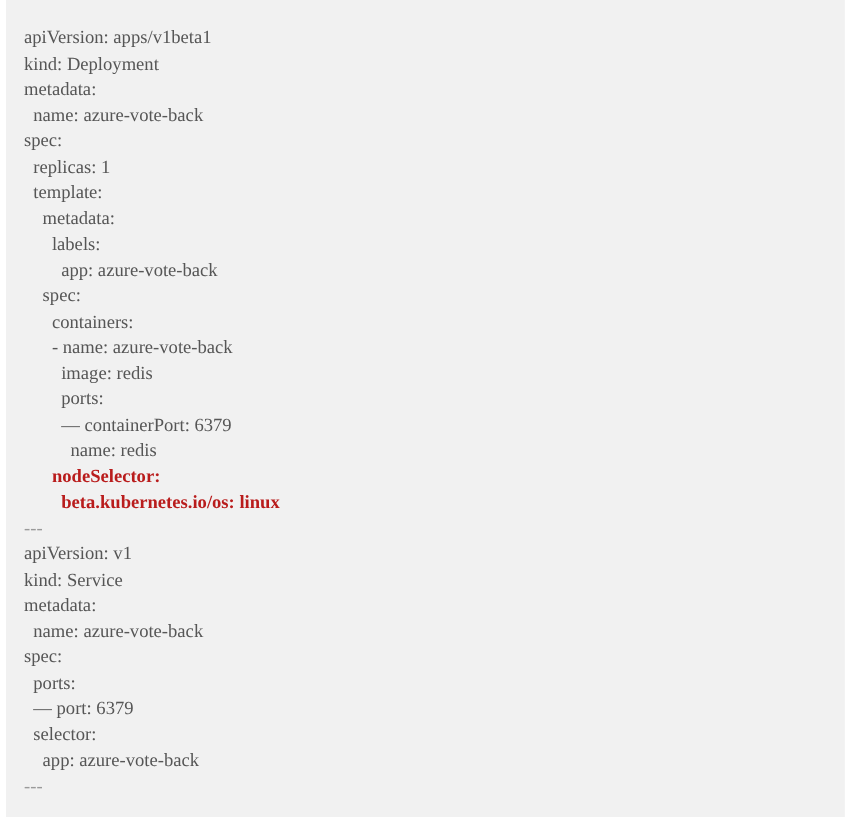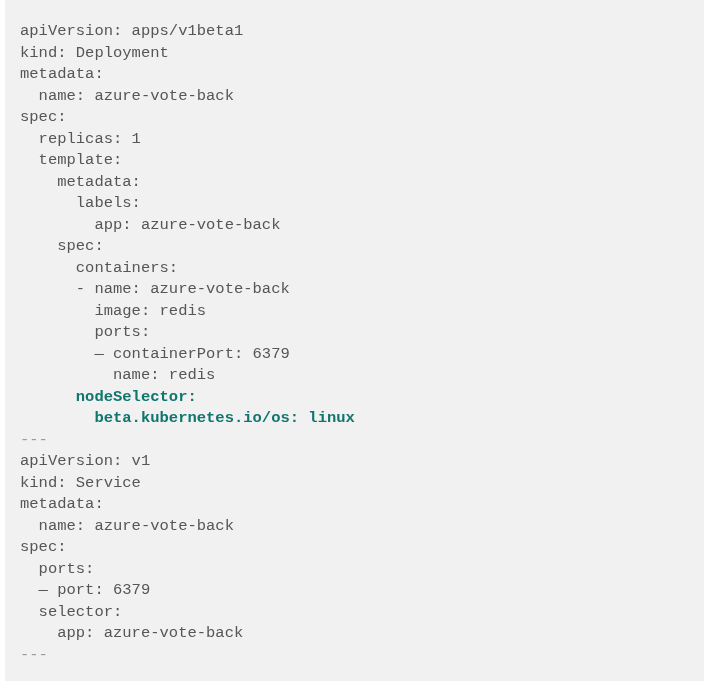--- a/index.html
+++ b/index.html
@@ -32,34 +32,34 @@
     position: absolute;
     left: 0;
     top: 0;
     width: 699px;
     padding: 21px 0 0 0;
     margin: 0;
     box-sizing: border-box;
   }
 
   .code-line {
-    font-family: Liberation Mono, monospace;
+    font-family: Liberation Serif, serif;
     font-size: 15.5px;
     line-height: 21.5px;
     height: 21.5px;
     color: #565656;
     white-space: pre;
     letter-spacing: 0px;
     padding-left: 15px;
     font-weight: normal;
   }
 
   .code-line.bold {
     font-weight: bold;
-    color: #0f766e;
+    color: #b91c1c;
   }
 
   .code-line.sep {
     color: #9a9a9a;
   }
 </style>
 </head>
 <body>
 
 <div id="screenshot" style="background: rgb(255, 255, 255);">

